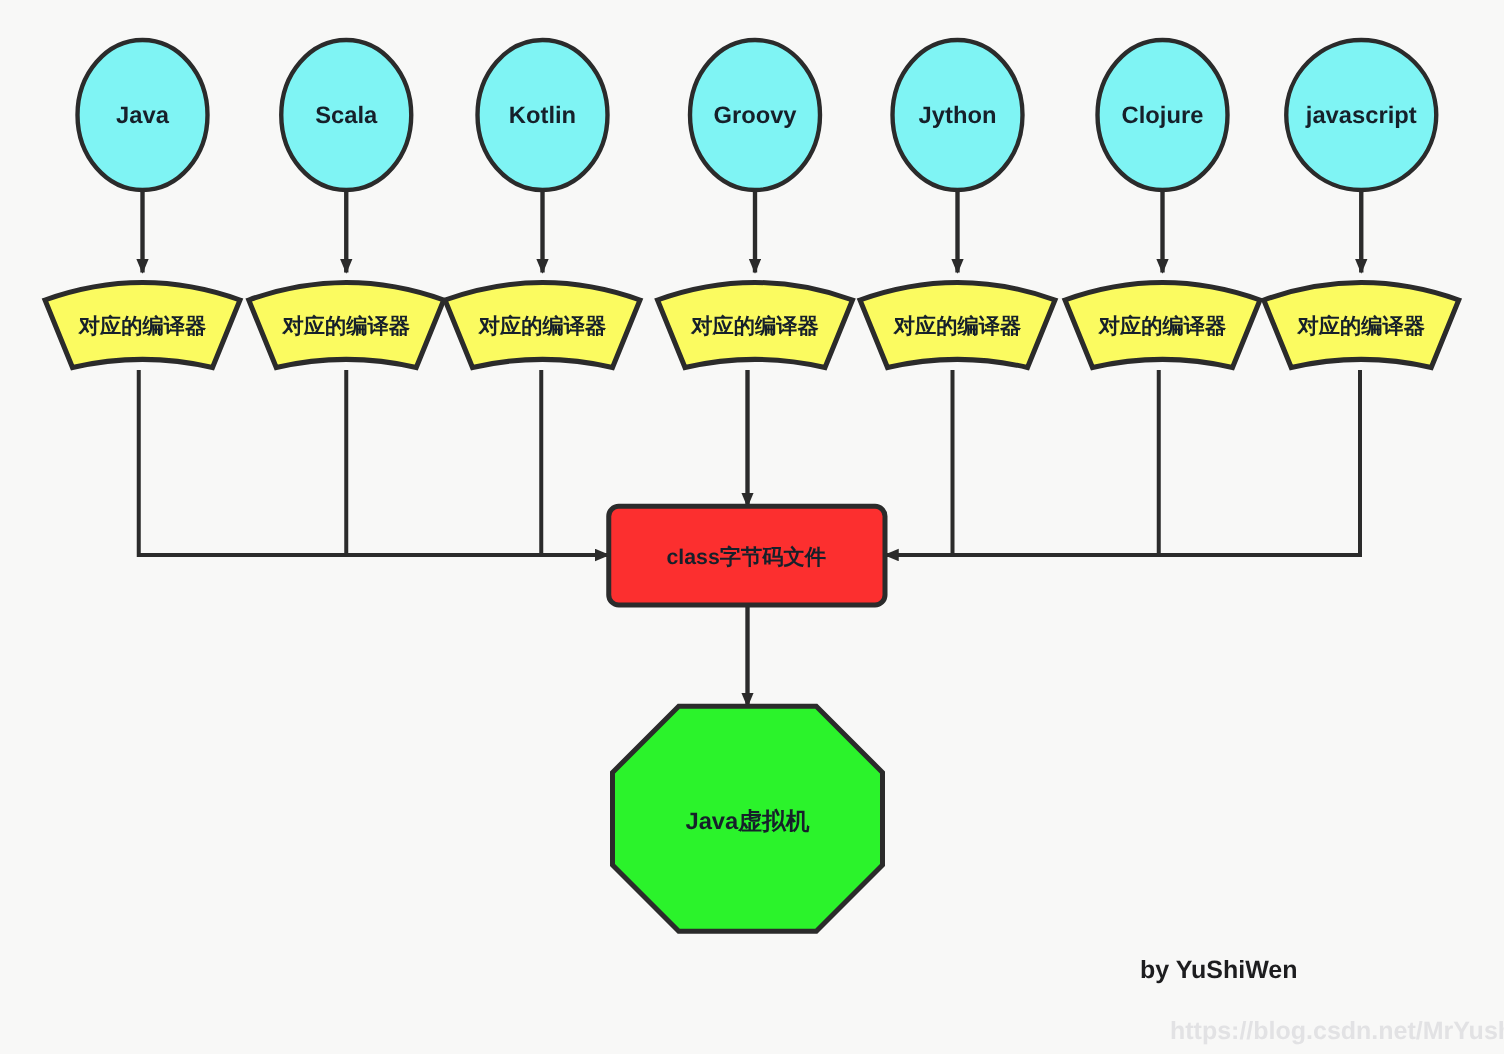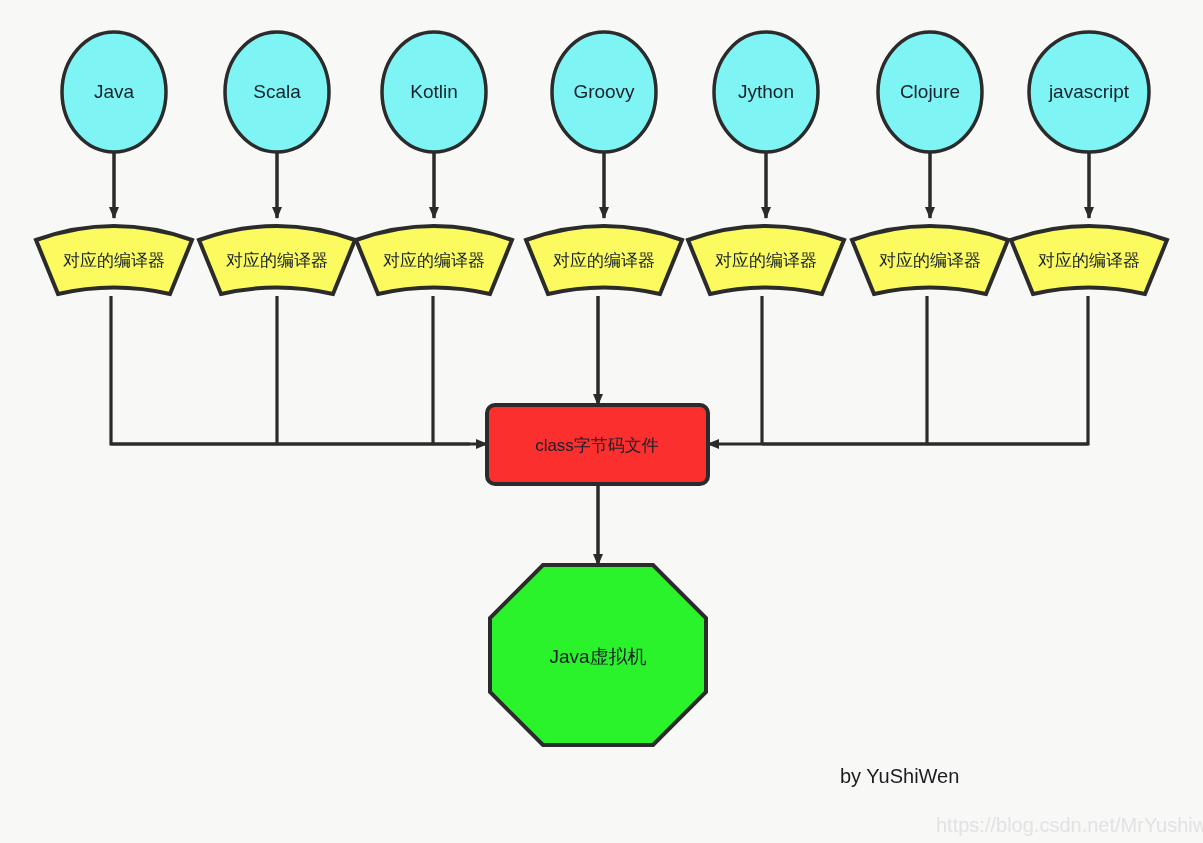--- a/index.html
+++ b/index.html
@@ -10,20 +10,21 @@
   }
   body {
     font-family: "Liberation Sans", "DejaVu Sans", sans-serif;
   }
   #canvas {
     position: relative;
     width: 1203px;
     height: 843px;
     background: #f8f8f7;
     overflow: hidden;
+    font-weight: bold;
   }
   #diagram-svg {
     position: absolute;
     left: 0;
     top: 0;
     width: 1203px;
     height: 843px;
   }
   .node-label {
     font-family: "Liberation Sans", "DejaVu Sans", sans-serif;
@@ -33,21 +34,21 @@
   }
   .lang-label { font-size: 19px; }
   .compiler-label { font-size: 17px; }
   .class-label { font-size: 17px; }
   .jvm-label { font-size: 19px; }
   .signature {
     position: absolute;
     font-family: "Liberation Sans", "DejaVu Sans", sans-serif;
     font-size: 20px;
     color: #1d1d1f;
-    left: 840px;
+    left: 912px;
     top: 765px;
     white-space: nowrap;
   }
   .watermark-wrap {
     position: absolute;
     left: 936px;
     top: 796px;
     width: 270px;
     height: 46px;
   }

